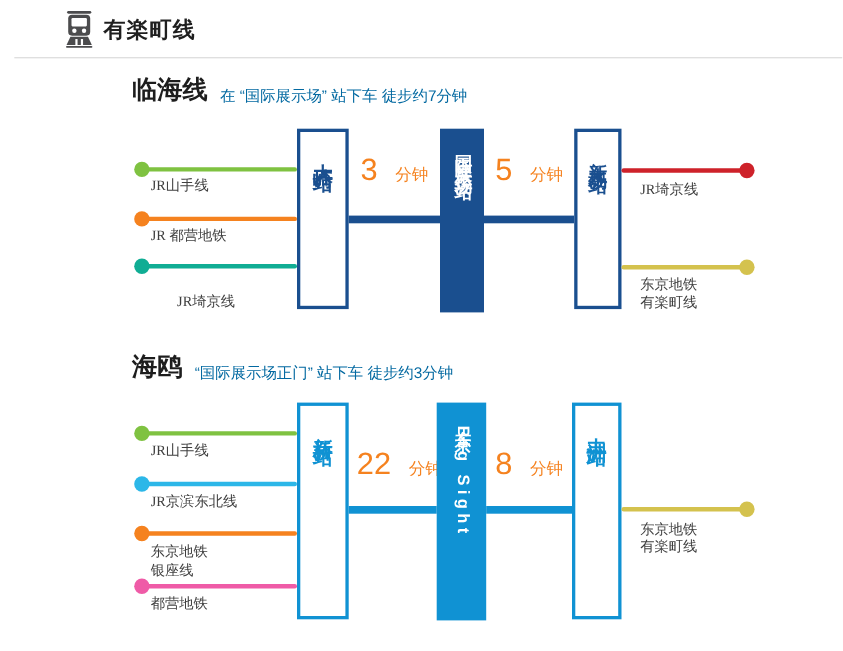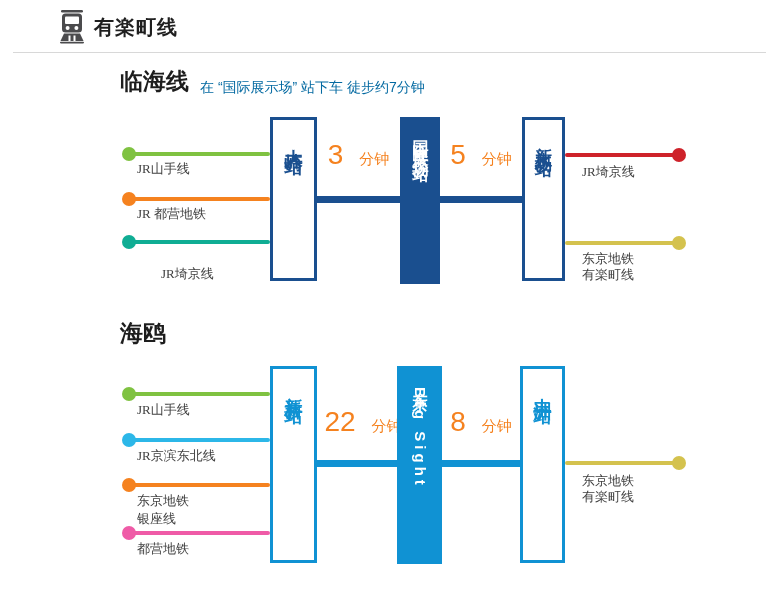--- a/index.html
+++ b/index.html
@@ -136,20 +136,21 @@
   <div class="dot r1r-d" style="background-color: rgb(206, 34, 42);"></div>
   <div class="lbl r1r-l">JR埼京线</div>
 
   <div class="hline r1y" style="background-color: rgb(212, 194, 78);"></div>
   <div class="dot r1y-d" style="background-color: rgb(212, 194, 78);"></div>
   <div class="lbl r1y-l1">东京地铁</div>
   <div class="lbl r1y-l2">有楽町线</div>
 
   <div class="sec-row s2">
     <span class="sec-title">海鸥</span>
+    <span class="sec-sub">“国际展示场正门” 站下车 徒步约3分钟</span>
   </div>
 
   <div class="hline l2g" style="background-color: rgb(127, 194, 65);"></div>
   <div class="dot l2g-d" style="background-color: rgb(127, 194, 65);"></div>
   <div class="lbl l2g-l">JR山手线</div>
 
   <div class="hline l2c" style="background-color: rgb(44, 183, 232);"></div>
   <div class="dot l2c-d" style="background-color: rgb(44, 183, 232);"></div>
   <div class="lbl l2c-l">JR京滨东北线</div>
 

